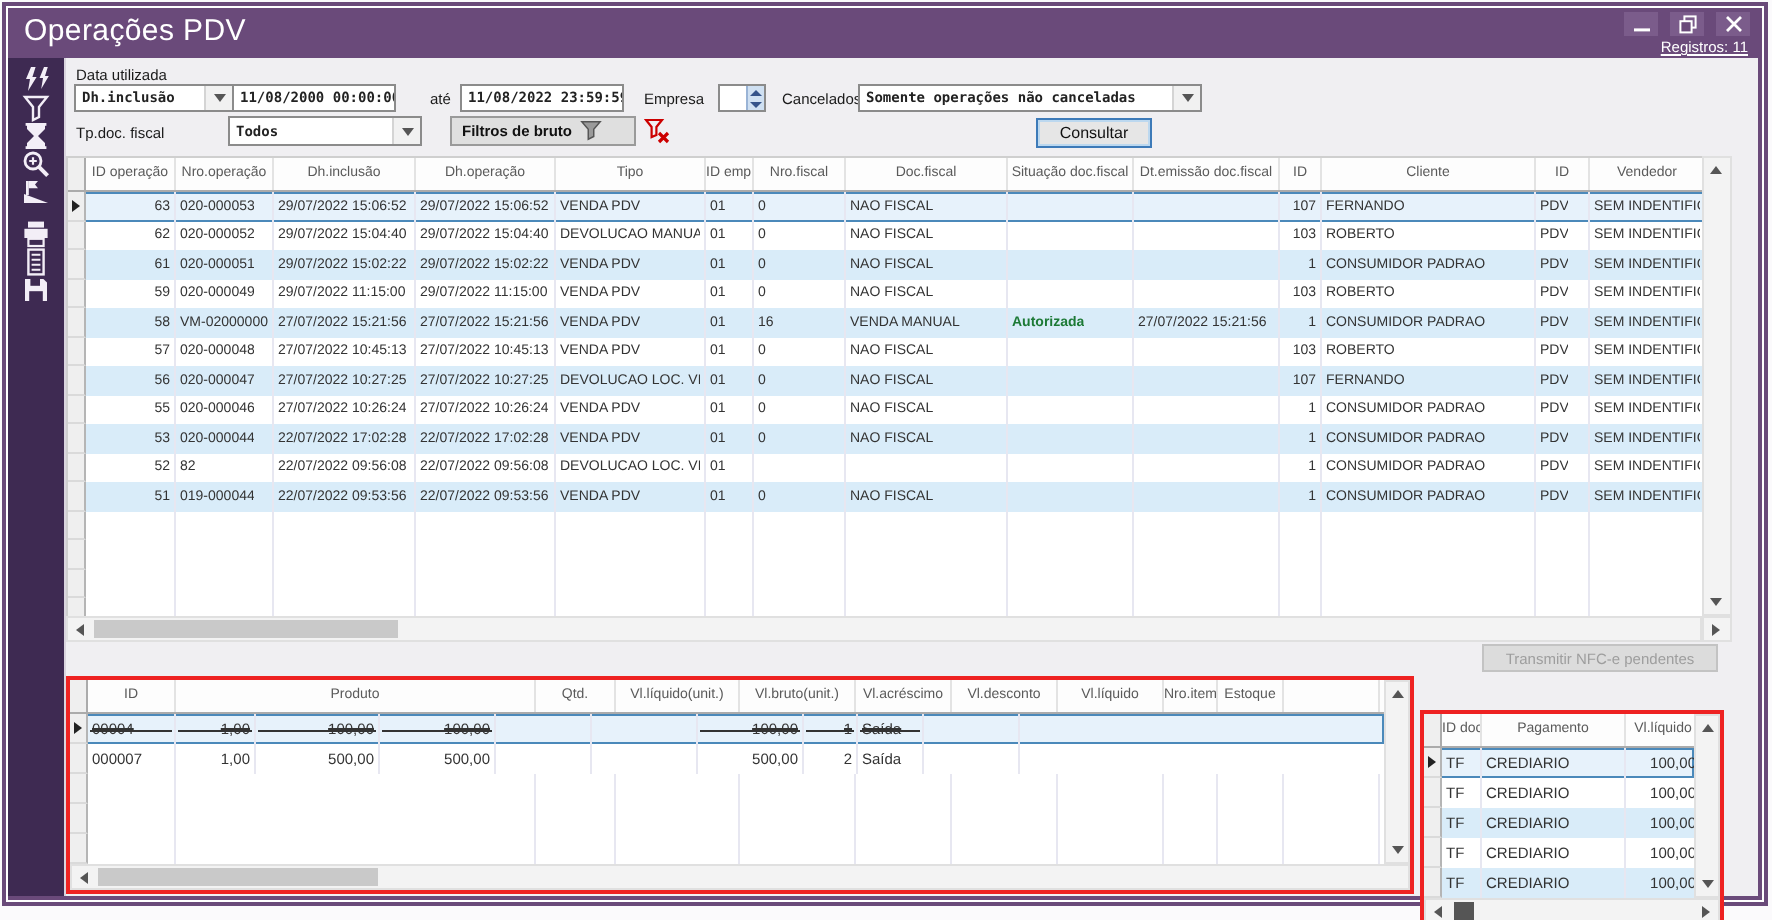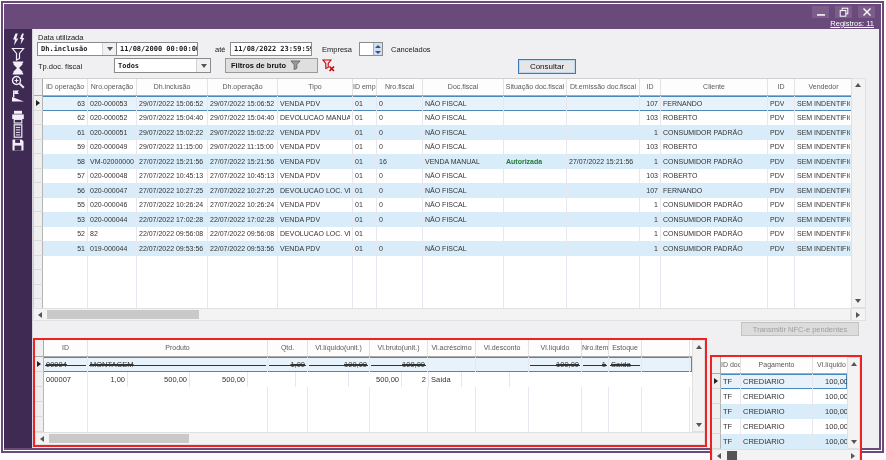--- a/index.html
+++ b/index.html
@@ -66,20 +66,21 @@
   .thumb{position:absolute;background:#c9c9c9;}
   
   .rpanel{position:absolute;box-sizing:border-box;border:2px solid #ee2222;background:#fff;}
 </style>
 </head>
 <body>
 
 <div class="win">
 
   <div class="titlebar">
+    <span class="title">Operações PDV</span>
     <div class="winbtns">
       <span class="wb">
         <svg width="10" height="10" viewBox="0 0 10 10">
             <rect x="1" y="7.2" width="8" height="1.5" fill="#fff"></rect>
           </svg>
       </span>
       <span class="wb">
         <svg width="10" height="10" viewBox="0 0 10 10">
             <rect x="3.2" y="1.2" width="5.6" height="5.6" fill="none" stroke="#fff"></rect>
             <rect x="1.2" y="3.6" width="5.6" height="5.6" fill="#6a4a7a" stroke="#fff"></rect>
@@ -169,20 +170,26 @@
     <span class="spinbtns">
         <span>
           <i class="tri-u"></i>
         </span>
         <span>
           <i class="tri-dn"></i>
         </span>
       </span>
   </div>
   <span class="lbl" style="left:388px;top:42px">Cancelados</span>
+  <div class="combo" style="left:426px;top:39px;width:172px;height:14px">
+    <span>Somente operações não canceladas</span>
+    <span class="cbarrow">
+        <span class="tri-d"></span>
+      </span>
+  </div>
   <span class="lbl" style="left:35px;top:59px">Tp.doc. fiscal</span>
   <div class="combo" style="left:111px;top:55px;width:97px;height:15px">
     <span>Todos</span>
     <span class="cbarrow">
         <span class="tri-d"></span>
       </span>
   </div>
   <div class="btn btn-filtros" style="left:222px;top:55px;width:93px;height:15px">
     <span>Filtros de bruto</span>
     <svg width="11" height="11" viewBox="0 0 12 12">
@@ -776,23 +783,20 @@
           <div class="ghc" style="width: 27px;">Nro.item</div>
           <div class="ghc" style="width: 33px;">Estoque</div>
           <div class="ghc" style="width: 48px;"></div>
         </div>
         <div class="gb" style="height: 76px;">
           <div class="gr sel" style="height: 15px;">
             <div class="ind cur"></div>
             <div class="gc ln" style="width: 44px;">
               <span style="text-decoration: line-through;">00004</span>
             </div>
-            <div class="gc ln" style="width: 180px;">
-              <span style="text-decoration: line-through;">MONTAGEM</span>
-            </div>
             <div class="gc r ln" style="width: 40px;">
               <span style="text-decoration: line-through;">1,00</span>
             </div>
             <div class="gc r ln" style="width: 62px;">
               <span style="text-decoration: line-through;">100,00</span>
             </div>
             <div class="gc r ln" style="width: 58px;">
               <span style="text-decoration: line-through;">100,00</span>
             </div>
             <div class="gc r" style="width: 48px;"></div>

